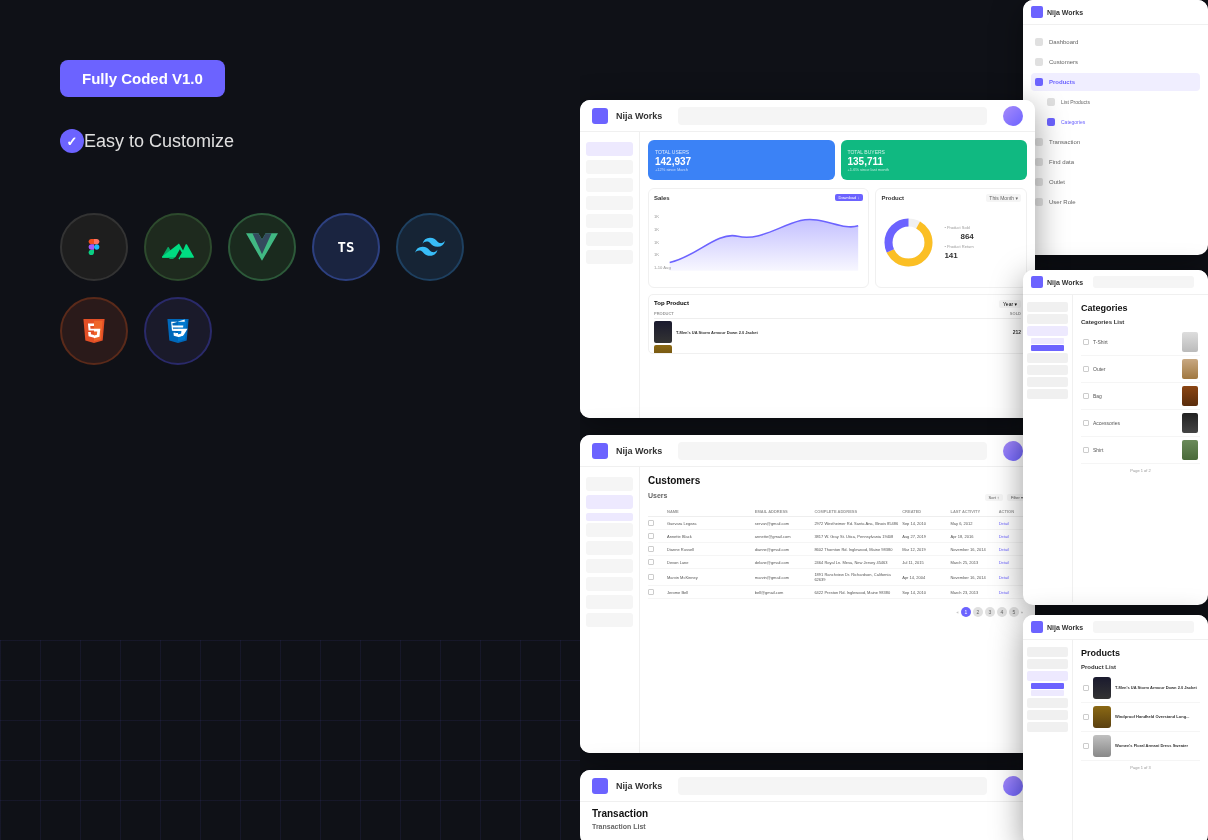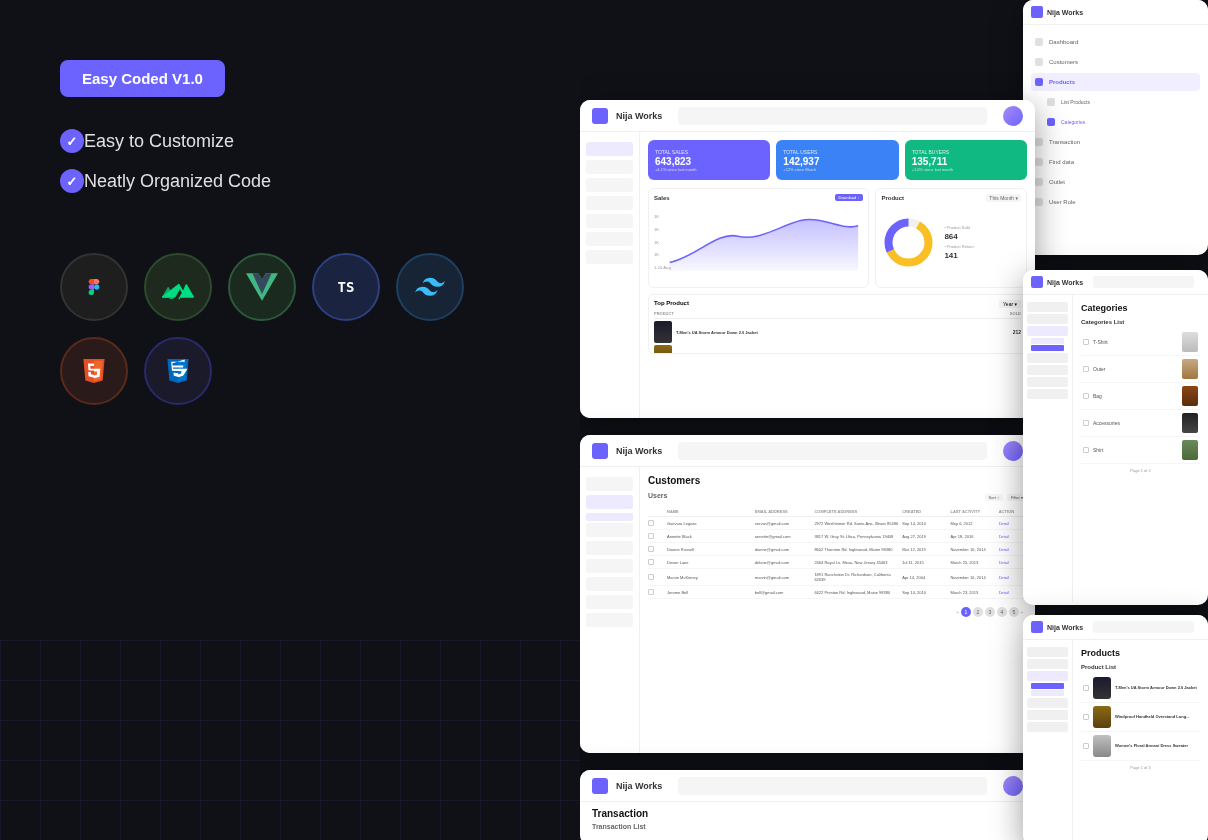--- a/index.html
+++ b/index.html
@@ -470,31 +470,27 @@
     
     .trans-title { font-size: 10px; font-weight: 700; color: #111; margin-bottom: 4px; }
     .trans-subtitle { font-size: 7px; color: #666; font-weight: 600; }
   </style>
 </head>
 <body>
 
 <div class="left-panel">
   <div class="grid-overlay"></div>
 
-  <div class="badge">Easy Coded V1.0</div>
+  <div class="badge">Fully Coded V1.0</div>
 
 
   <ul class="features-list">
     <li>
       <span class="check-icon"></span>
       <span>Easy to Customize</span>
-    </li>
-    <li>
-      <span class="check-icon"></span>
-      <span>Neatly Organized Code</span>
     </li>
   </ul>
 
   <div class="tech-icons">
     <div class="tech-icon tech-figma">
       <svg width="28" height="28" viewBox="0 0 38 57" fill="none">
         <path d="M19 28.5C19 25.48 21.48 23 24.5 23C27.52 23 30 25.48 30 28.5C30 31.52 27.52 34 24.5 34C21.48 34 19 31.52 19 28.5Z" fill="#1ABCFE"></path>
         <path d="M8 39.5C8 36.48 10.48 34 13.5 34H19V39.5C19 42.52 16.52 45 13.5 45C10.48 45 8 42.52 8 39.5Z" fill="#0ACF83"></path>
         <path d="M19 12V23H24.5C27.52 23 30 20.52 30 17.5C30 14.48 27.52 12 24.5 12H19Z" fill="#FF7262"></path>
         <path d="M8 17.5C8 20.52 10.48 23 13.5 23H19V12H13.5C10.48 12 8 14.48 8 17.5Z" fill="#F24E1E"></path>
@@ -609,25 +605,20 @@
         <div class="sidebar-item-row" style="height:14px; margin-bottom:4px;"></div>
         <div class="sidebar-item-row" style="height:14px; margin-bottom:4px;"></div>
         <div class="sidebar-item-row" style="height:14px; margin-bottom:4px;"></div>
         <div class="sidebar-item-row" style="height:14px; margin-bottom:4px;"></div>
         <div class="sidebar-item-row" style="height:14px; margin-bottom:4px;"></div>
       </div>
 
       <div class="dash-content">
 
         <div class="stats-row">
-          <div class="stat-card stat-card-purple">
-            <div class="stat-label">TOTAL SALES</div>
-            <div class="stat-value">643,823</div>
-            <div class="stat-change">+4.1% since last month</div>
-          </div>
           <div class="stat-card stat-card-blue">
             <div class="stat-label">TOTAL USERS</div>
             <div class="stat-value">142,937</div>
             <div class="stat-change">+12% since March</div>
           </div>
           <div class="stat-card stat-card-green">
             <div class="stat-label">TOTAL BUYERS</div>
             <div class="stat-value">135,711</div>
             <div class="stat-change">+1.6% since last month</div>
           </div>
@@ -665,21 +656,21 @@
               <span style="font-size:5px; color:#666; background:#f5f5f5; padding:1px 3px; border-radius:2px;">This Month ▾</span>
             </div>
             <div class="donut-container">
               <svg width="55" height="55" viewBox="0 0 55 55">
                 <circle cx="27.5" cy="27.5" r="20" fill="none" stroke="#f0f0f0" stroke-width="8"></circle>
                 <circle cx="27.5" cy="27.5" r="20" fill="none" stroke="#fbbf24" stroke-width="8" stroke-dasharray="75 125" stroke-dashoffset="-10" transform="rotate(-90 27.5 27.5)"></circle>
                 <circle cx="27.5" cy="27.5" r="20" fill="none" stroke="#6c63ff" stroke-width="8" stroke-dasharray="50 150" stroke-dashoffset="-85" transform="rotate(-90 27.5 27.5)"></circle>
               </svg>
               <div>
                 <div style="font-size:4px; color:#999; margin-bottom:2px;">• Product Sold</div>
-                <div style="font-size:8px; font-weight:700; color:#333; margin-bottom:3px;">864</div>
+                <div style="font-size:8px; font-weight:700; color:#333; margin-bottom:3px;text-align:right;">864</div>
                 <div style="font-size:4px; color:#999; margin-bottom:2px;">• Product Return</div>
                 <div style="font-size:8px; font-weight:700; color:#333;">141</div>
               </div>
             </div>
           </div>
         </div>
 
         <div style="background:#fff; border:1px solid #f0f0f0; border-radius:5px; padding:5px; height:60px; overflow:hidden;">
           <div style="display:flex; justify-content:space-between; margin-bottom:3px;">
             <span style="font-size:6px; font-weight:600;">Top Product</span>

